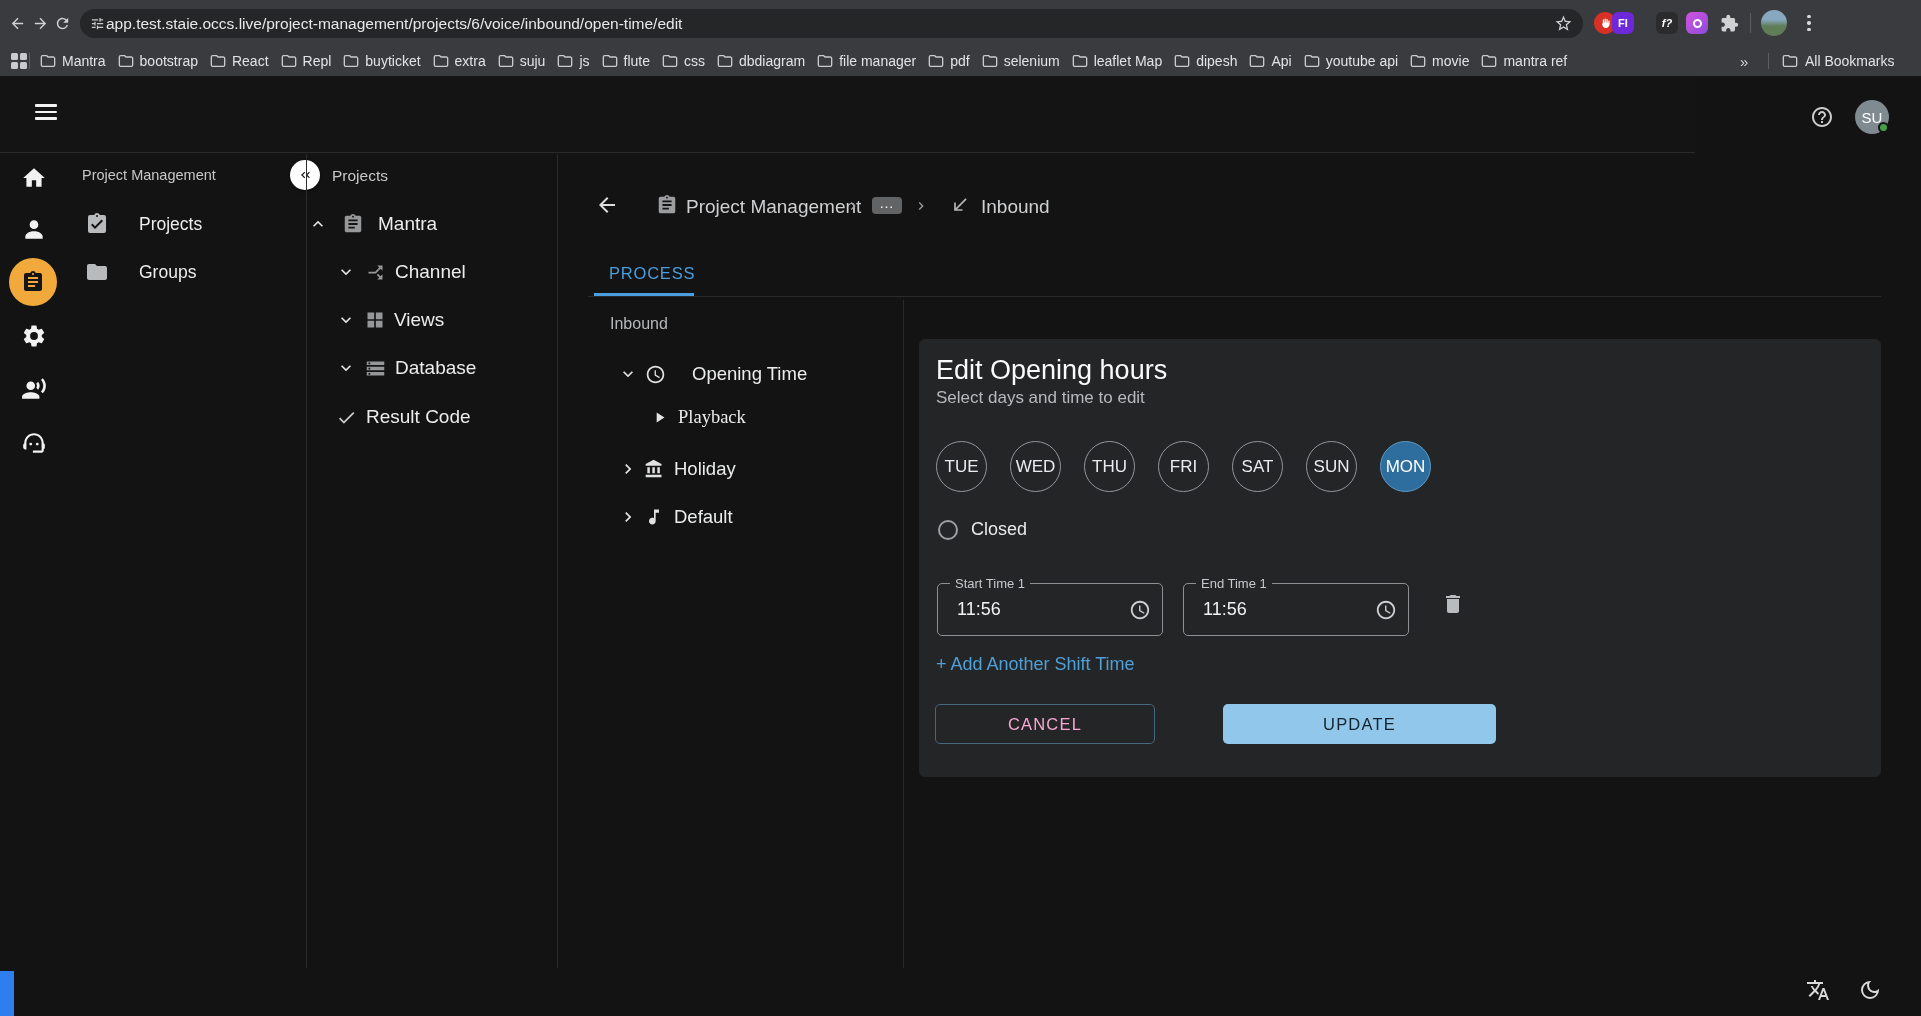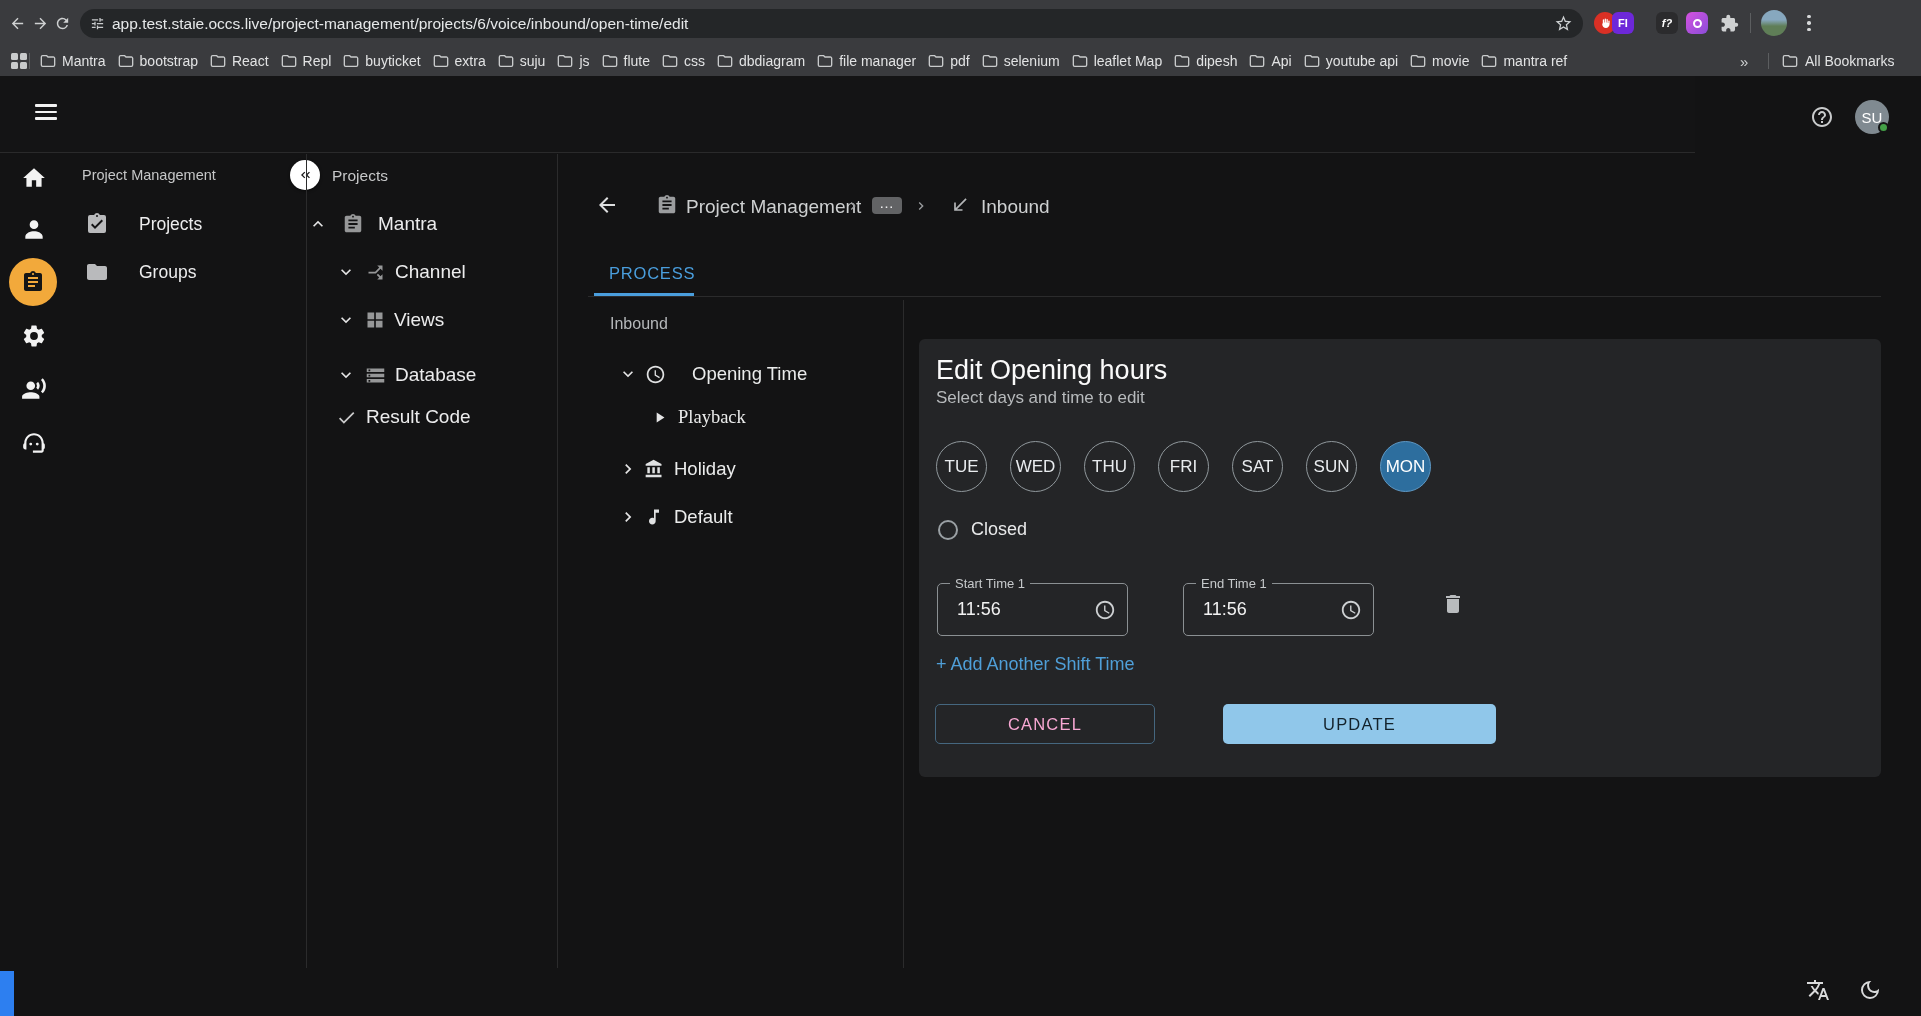--- a/index.html
+++ b/index.html
@@ -4,21 +4,21 @@
 <style>
   * { margin:0; padding:0; box-sizing:border-box; }
   html,body { width:1921px; height:1016px; background:#131314; font-family:"Liberation Sans", sans-serif; overflow:hidden; }
   svg.ic { display:block; fill:currentColor; }
 
   
   .chrome-toolbar { position:absolute; left:0; top:0; width:1921px; height:46px; background:#3a3b3e; }
   .tb-btn { position:absolute; top:14px; width:18px; height:18px; color:#cfd1d2; background:none; border:none; cursor:pointer; }
   .omnibox { position:absolute; left:80px; top:9px; width:1503px; height:29px; background:#242628; border-radius:15px; display:flex; align-items:center; }
   .site-ctl { margin-left:10px; color:#c8cacc; }
-  .url-text { margin-left:7px; color:#e6e8e9; font-size:15.5px; white-space:nowrap; }
+  .url-text { margin-left:1px; color:#e6e8e9; font-size:15.5px; white-space:nowrap; }
   .star { position:absolute; right:10px; top:5px; color:#cdd0d2; }
   .ext { position:absolute; top:12px; width:22px; height:22px; border-radius:6px; display:flex; align-items:center; justify-content:center; font-size:11px; font-weight:bold; cursor:pointer; }
   .ext-adblock { left:1594px; background:#d93025; border-radius:50%; color:#fff; }
   .ext-fi { left:1612px; background:#6d28d9; color:#fff; }
   .ext-fq { left:1656px; background:#2b2b2d; color:#fff; font-style:italic; }
   .ext-ig { left:1686px; background:linear-gradient(135deg,#d552e0,#8a4dd8); }
   .ext-ig i { display:block; width:9px; height:9px; border:2px solid #fff; border-radius:50%; }
   .ext-puzzle { left:1718px; background:none; color:#cfd1d2; }
   .vsep { position:absolute; width:1px; background:#5c5e60; }
   .profile-av { position:absolute; left:1761px; top:10px; width:26px; height:26px; border-radius:50%; background:linear-gradient(180deg,#87a8bf 38%,#5f7e57 62%); cursor:pointer; }
@@ -73,21 +73,21 @@
   
   .card { position:absolute; left:919px; top:339px; width:962px; height:438px; background:#242527; border-radius:6px; }
   .card-title { position:absolute; left:17px; top:16px; font-size:27px; font-weight:400; color:#fafafa; }
   .card-sub { position:absolute; left:17px; top:49px; font-size:17px; color:#b7babc; }
   .day-chips { position:absolute; left:17px; top:102px; display:flex; gap:23px; }
   .day-chip { width:51px; height:51px; border-radius:50%; border:1px solid #90989c; color:#e9ecef; font-size:17px; display:flex; align-items:center; justify-content:center; cursor:pointer; }
   .day-chip.selected { background:var(--day-sel,#2d6e9e); border-color:#5e98c4; color:#fff; }
   .closed-row { position:absolute; left:19px; top:180px; display:flex; align-items:flex-end; gap:13px; cursor:pointer; }
   .radio-circle { width:20px; height:20px; border-radius:50%; border:2px solid #9aa0a4; }
   .closed-row span { font-size:18px; color:#e8e9ea; }
-  .time-field { position:absolute; top:244px; width:191px; height:53px; border:1px solid #8b9093; border-radius:5px; cursor:text; }
+  .time-field { position:absolute; top:244px; width:226px; height:53px; border:1px solid #8b9093; border-radius:5px; cursor:text; }
   .time-field .lbl { position:absolute; top:-8px; left:12px; background:#242527; padding:0 5px; font-size:13px; color:#c6c9cb; }
   .time-field .val { position:absolute; left:19px; top:15px; font-size:18px; color:#f2f2f2; }
   .time-field .clockic { position:absolute; right:11px; top:15px; color:#cdd0d2; }
   .trash-btn { position:absolute; left:522px; top:253px; width:24px; height:24px; color:#b9bcbe; background:none; border:none; cursor:pointer; }
   .add-link { position:absolute; left:17px; top:315px; font-size:18px; color:#4f9fd8; cursor:pointer; text-decoration:none; }
   .btn { position:absolute; top:365px; height:40px; border-radius:5px; font-size:16.5px; letter-spacing:1.2px; font-family:"Liberation Sans",sans-serif; cursor:pointer; }
   .btn-cancel { left:16px; width:220px; background:transparent; border:1px solid #45677f; color:#f9a8d4; }
   .btn-update { left:304px; width:273px; background:var(--update-bg,#90c7ea); border:none; color:#13222b; }
 
   .corner-blue { position:absolute; left:0; top:971px; width:14px; height:45px; background:#2d7ff0; }
@@ -380,21 +380,21 @@
 </div>
 <div class="tree-row" style="left:336px; top:309px; gap:9px;">
   <svg class="ic chev" width="20" height="20" viewBox="0 0 24 24">
       <path d="M16.59 8.59L12 13.17 7.41 8.59 6 10l6 6 6-6z"></path>
     </svg>
   <svg class="ic tic" width="20" height="20" viewBox="0 0 24 24">
       <path d="M3 3h8v8H3zm10 0h8v8h-8zM3 13h8v8H3zm10 0h8v8h-8z"></path>
     </svg>
   <span>Views</span>
 </div>
-<div class="tree-row" style="left:336px; top:357px; gap:9px;margin-top:7px;">
+<div class="tree-row" style="left:336px; top:357px; gap:9px;">
   <svg class="ic chev" width="20" height="20" viewBox="0 0 24 24">
       <path d="M16.59 8.59L12 13.17 7.41 8.59 6 10l6 6 6-6z"></path>
     </svg>
   <svg class="ic tic" width="21" height="21" viewBox="0 0 24 24">
       <path d="M2 20h20v-4H2v4zm2-3h2v2H4v-2zM2 4v4h20V4H2zm4 3H4V5h2v2zm-4 7h20v-4H2v4zm2-3h2v2H4v-2z"></path>
     </svg>
   <span>Database</span>
 </div>
 <div class="tree-row" style="left:336px; top:406px; gap:9px;">
   <svg class="ic tic" width="21" height="21" viewBox="0 0 24 24" style="color:#c9c9ca">

